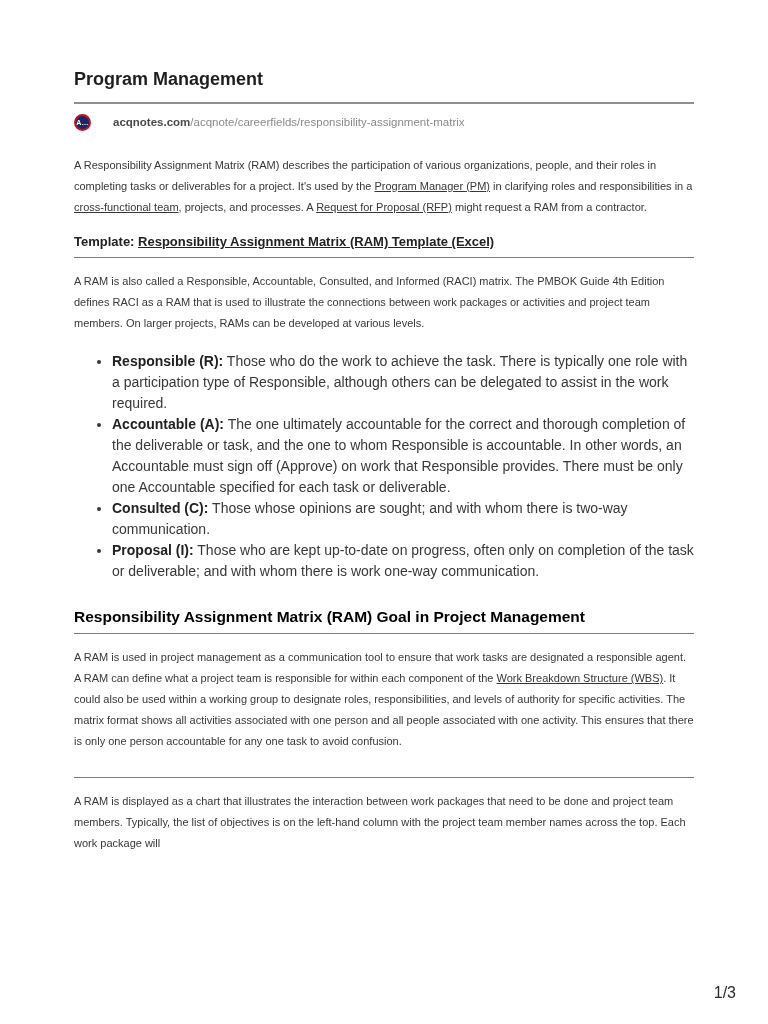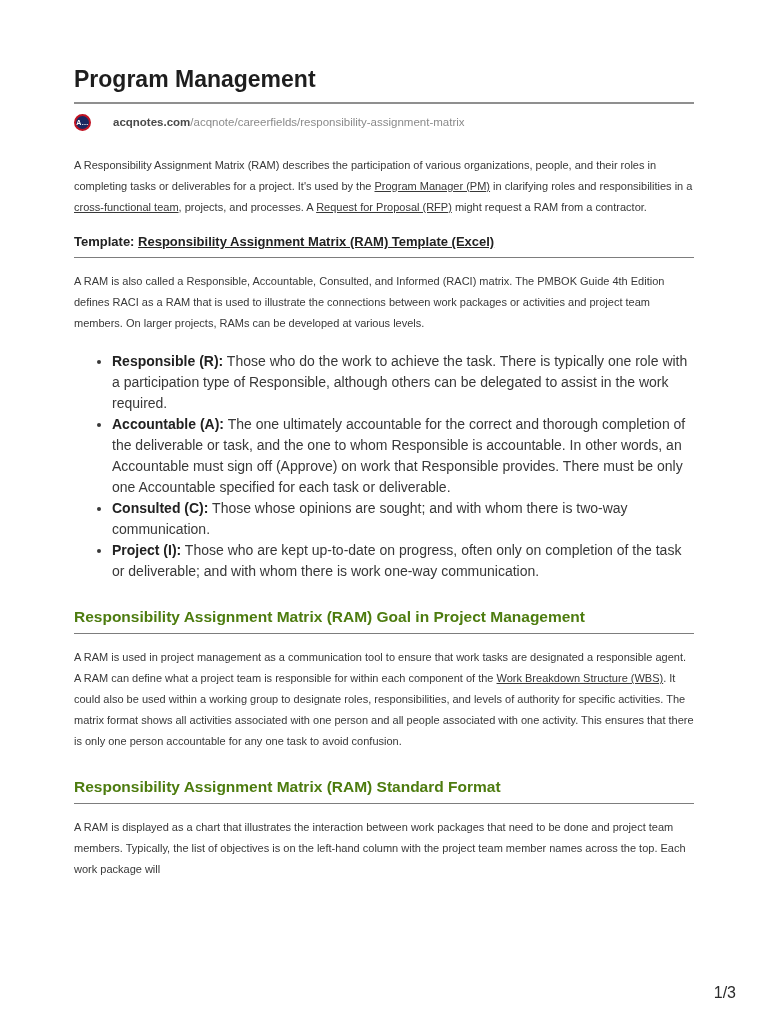--- a/index.html
+++ b/index.html
@@ -16,21 +16,21 @@
     color: #383838;
     overflow: hidden;
   }
   .content {
     position: absolute;
     left: 74px;
     top: 66px;
     width: 620px;
   }
   h1.doc-title {
-    font-size: 23px;
+    font-size: 18px;
     line-height: 27px;
     font-weight: bold;
     color: #1e1e1e;
     margin: 0 0 9px 0;
   }
   .title-rule {
     border: none;
     border-top: 2px solid #8f8f8f;
     margin: 0 0 10px 0;
   }
@@ -90,21 +90,21 @@
     font-size: 14px;
     line-height: 21px;
     margin: 0;
   }
   .section { margin-top: 25px; }
   .section:nth-of-type(2) { margin-top: 40px; }
   h2.section-heading {
     font-size: 15.5px;
     line-height: 19px;
     font-weight: bold;
-    color: #4d7c0f;
+    color: #000000;
     margin: 0 0 7px 0;
   }
   .page-num {
     position: absolute;
     right: 32px;
     bottom: 22px;
     font-size: 16px;
     font-weight: normal;
     color: #2b2b2b;
   }
@@ -129,31 +129,30 @@
       <p class="template-line"><span class="bold">Template: </span><span class="bold link">Responsibility Assignment Matrix (RAM) Template (Excel)</span></p>
       <hr class="rule-light">
     </div>
 
     <p class="body-text"><span>A RAM is also called a Responsible, Accountable, Consulted, and Informed (RACI) matrix. The PMBOK Guide 4th Edition defines RACI as a RAM that is used to illustrate the connections between work packages or activities and project team members. On larger projects, RAMs can be developed at various levels.</span></p>
 
     <ul class="raci-list">
         <li><span class="bold">Responsible (R):</span><span> Those who do the work to achieve the task. There is typically one role with a participation type of Responsible, although others can be delegated to assist in the work required.</span></li>
         <li><span class="bold">Accountable (A):</span><span> The one ultimately accountable for the correct and thorough completion of the deliverable or task, and the one to whom Responsible is accountable. In other words, an Accountable must sign off (Approve) on work that Responsible provides. There must be only one Accountable specified for each task or deliverable.</span></li>
         <li><span class="bold">Consulted (C):</span><span> Those whose opinions are sought; and with whom there is two-way communication.</span></li>
-        <li><span class="bold">Project (I):</span><span> Those who are kept up-to-date on progress, often only on completion of the task or deliverable; and with whom there is work one-way communication.</span></li>
+        <li><span class="bold">Proposal (I):</span><span> Those who are kept up-to-date on progress, often only on completion of the task or deliverable; and with whom there is work one-way communication.</span></li>
       </ul>
 
     <div class="section">
       <h2 class="section-heading">Responsibility Assignment Matrix (RAM) Goal in Project Management</h2>
       <hr class="rule-light">
       <p class="body-text"><span>A RAM is used in project management as a communication tool to ensure that work tasks are designated a responsible agent. A RAM can define what a project team is responsible for within each component of the </span><span class="link">Work Breakdown Structure (WBS)</span><span>. It could also be used within a working group to designate roles, responsibilities, and levels of authority for specific activities. The matrix format shows all activities associated with one person and all people associated with one activity. This ensures that there is only one person accountable for any one task to avoid confusion.</span></p>
     </div>
 
     <div class="section">
-      <h2 class="section-heading">Responsibility Assignment Matrix (RAM) Standard Format</h2>
       <hr class="rule-light">
       <p class="body-text"><span>A RAM is displayed as a chart that illustrates the interaction between work packages that need to be done and project team members. Typically, the list of objectives is on the left-hand column with the project team member names across the top. Each work package will</span></p>
     </div>
 
   </div>
 
   <div class="page-num">1/3</div>
 </div>
 
 </body></html>

